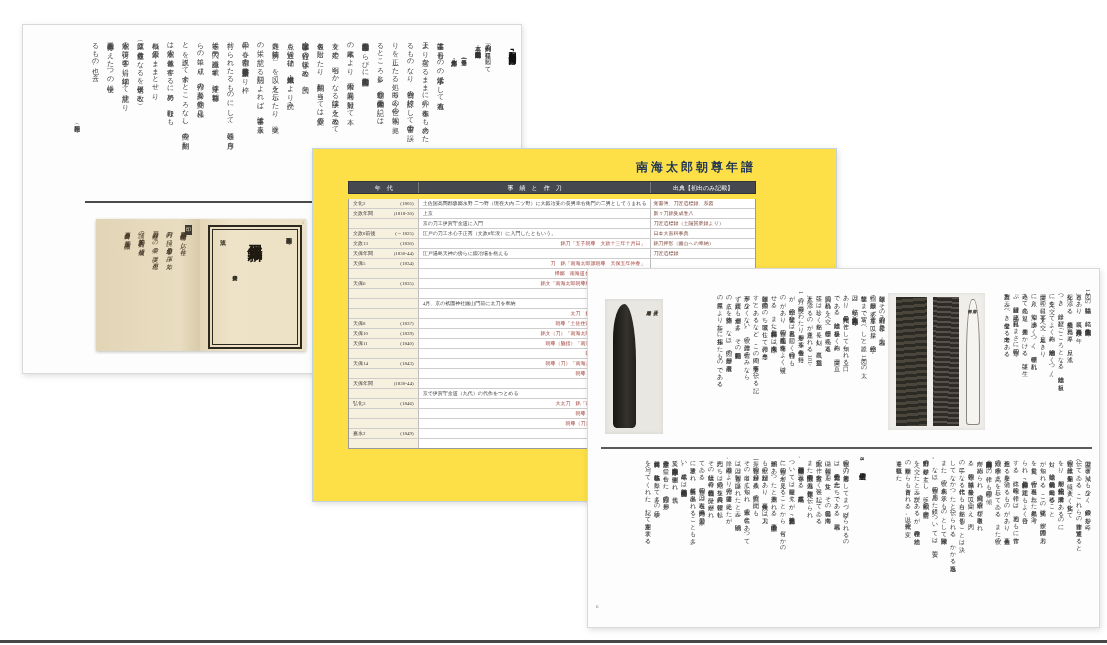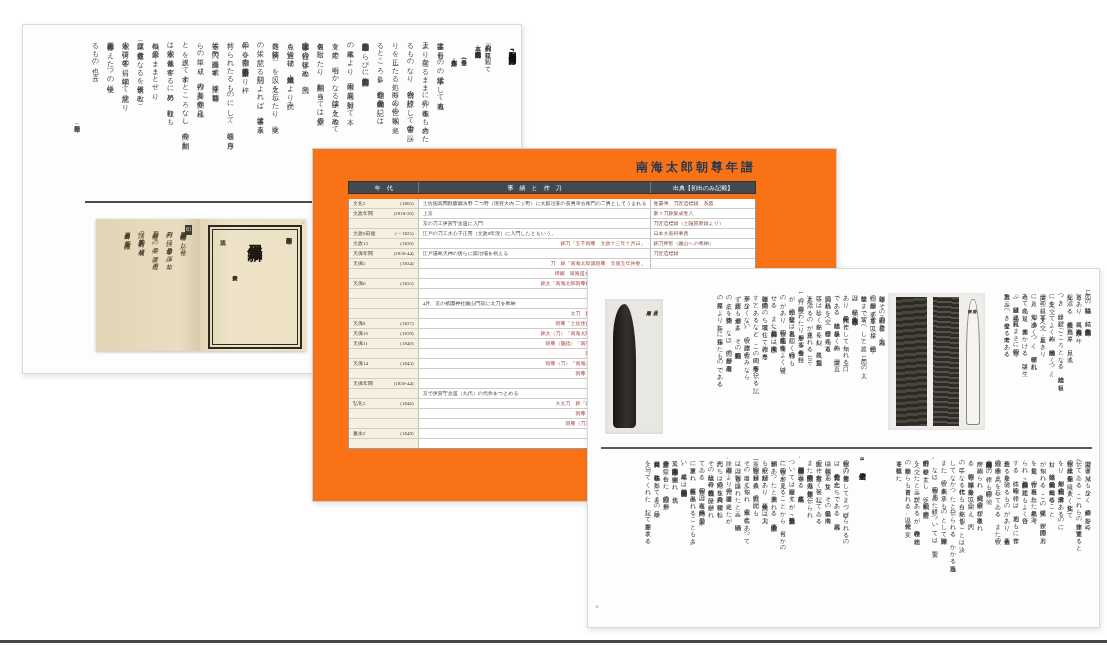--- a/index.html
+++ b/index.html
@@ -38,21 +38,21 @@
   .cover-main{position:absolute;left:32px;top:6px;width:26px;height:108px;
               font-size:15px;font-weight:bold;line-height:26px;color:#1f1a10;}
   .cover-author{position:absolute;right:6px;top:6px;width:12px;height:100px;
                 font-size:6px;line-height:11px;color:#2d2920;}
   .cover-asa{position:absolute;left:8px;top:8px;width:10px;height:50px;
              font-size:6px;line-height:10px;color:#2d2920;}
   .cover-pub{position:absolute;left:20px;bottom:6px;width:9px;height:70px;
              font-size:5px;line-height:9px;color:#2d2920;}
   .cover-num{position:absolute;right:2px;top:1px;font-size:4px;color:#9a8d70;}
   
-  #page2{left:312px;top:148px;width:523px;height:352px;z-index:2;background:#f97316;border-color:#c3d2dd;}
+  #page2{left:312px;top:148px;width:523px;height:352px;z-index:2;background:#fde047;border-color:#c3d2dd;}
   .p2-title{position:absolute;top:10px;right:80px;font-size:12px;font-weight:bold;
             color:#223753;letter-spacing:3px;}
   .yf-table{position:absolute;left:35px;top:32px;width:408px;font-size:5px;}
   .yf-head{display:flex;background:#45494f;color:#fff;height:13px;line-height:13px;
            font-size:6px;margin-bottom:5px;border:1px solid #30343a;box-sizing:border-box;}
   .yf-head .h-era{width:70px;text-align:center;border-right:1px solid #777;}
   .yf-head .h-event{width:233px;text-align:center;border-right:1px solid #777;}
   .yf-head .h-src{width:105px;text-align:center;}
   .yf-body{border:1px solid #9a9a9a;border-top:none;background:#fff;}
   .yf-row{display:flex;height:9px;line-height:9px;border-bottom:1px solid #cdcdcd;background:#fff;}

